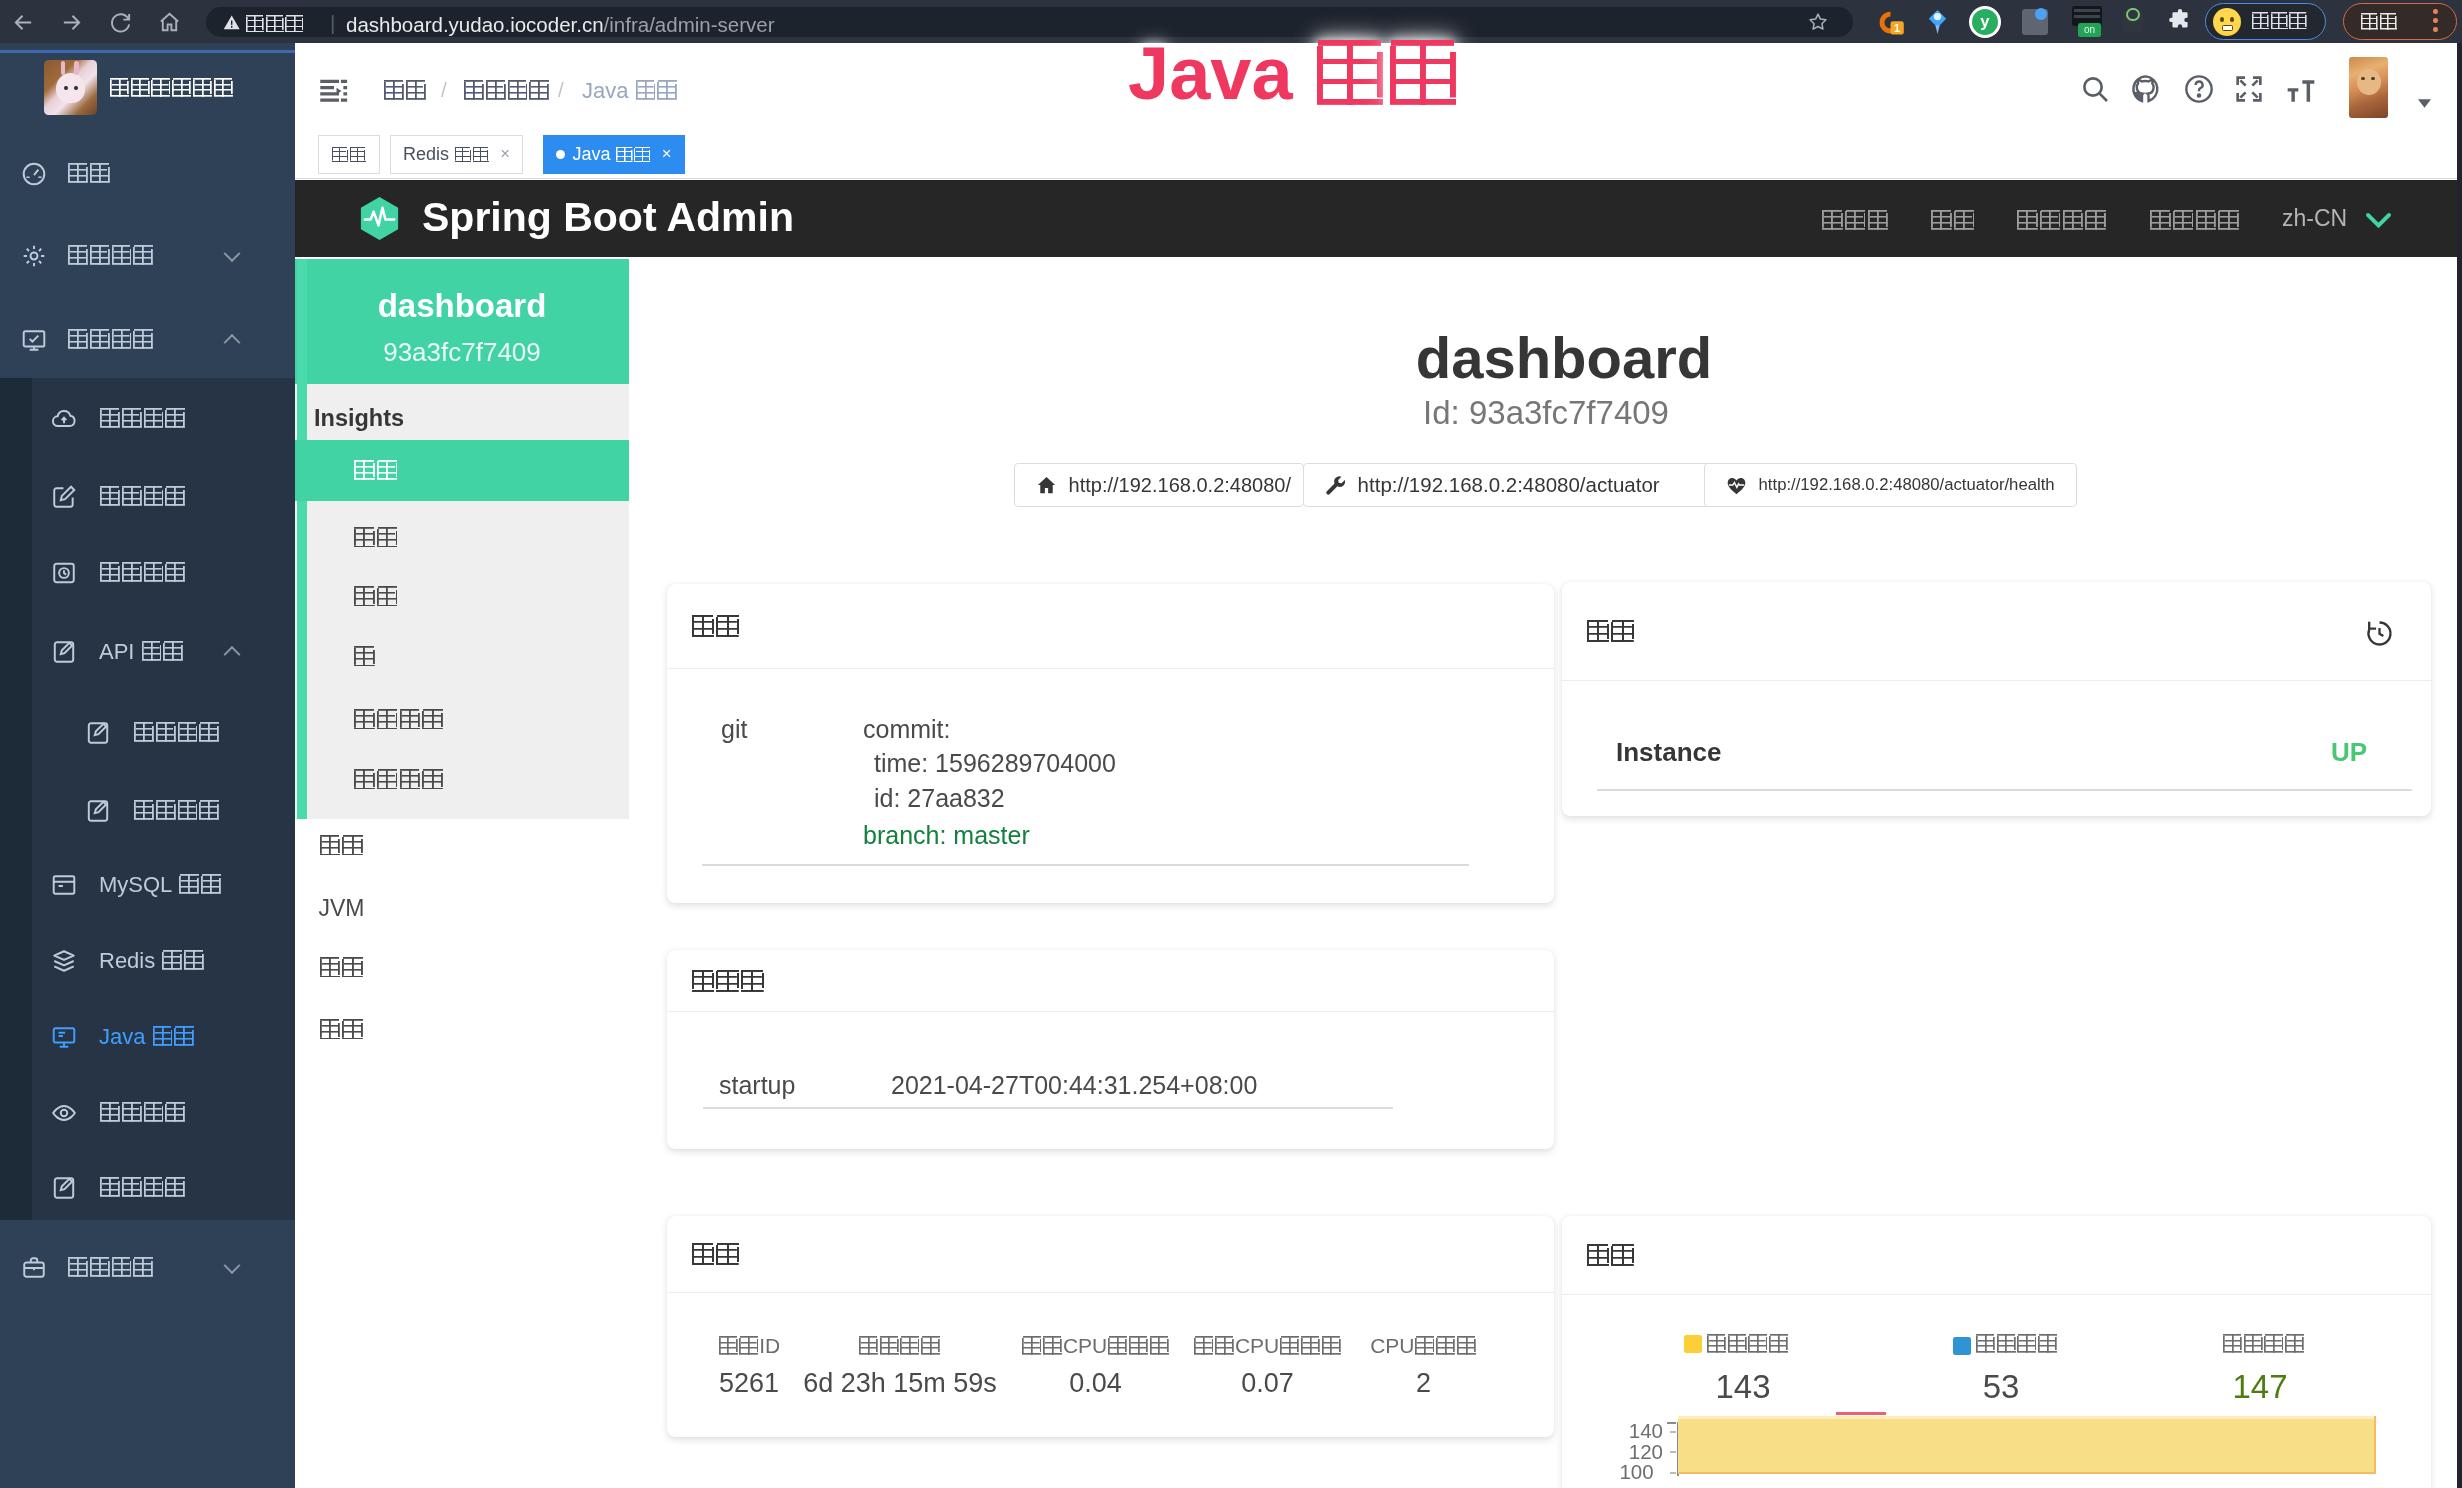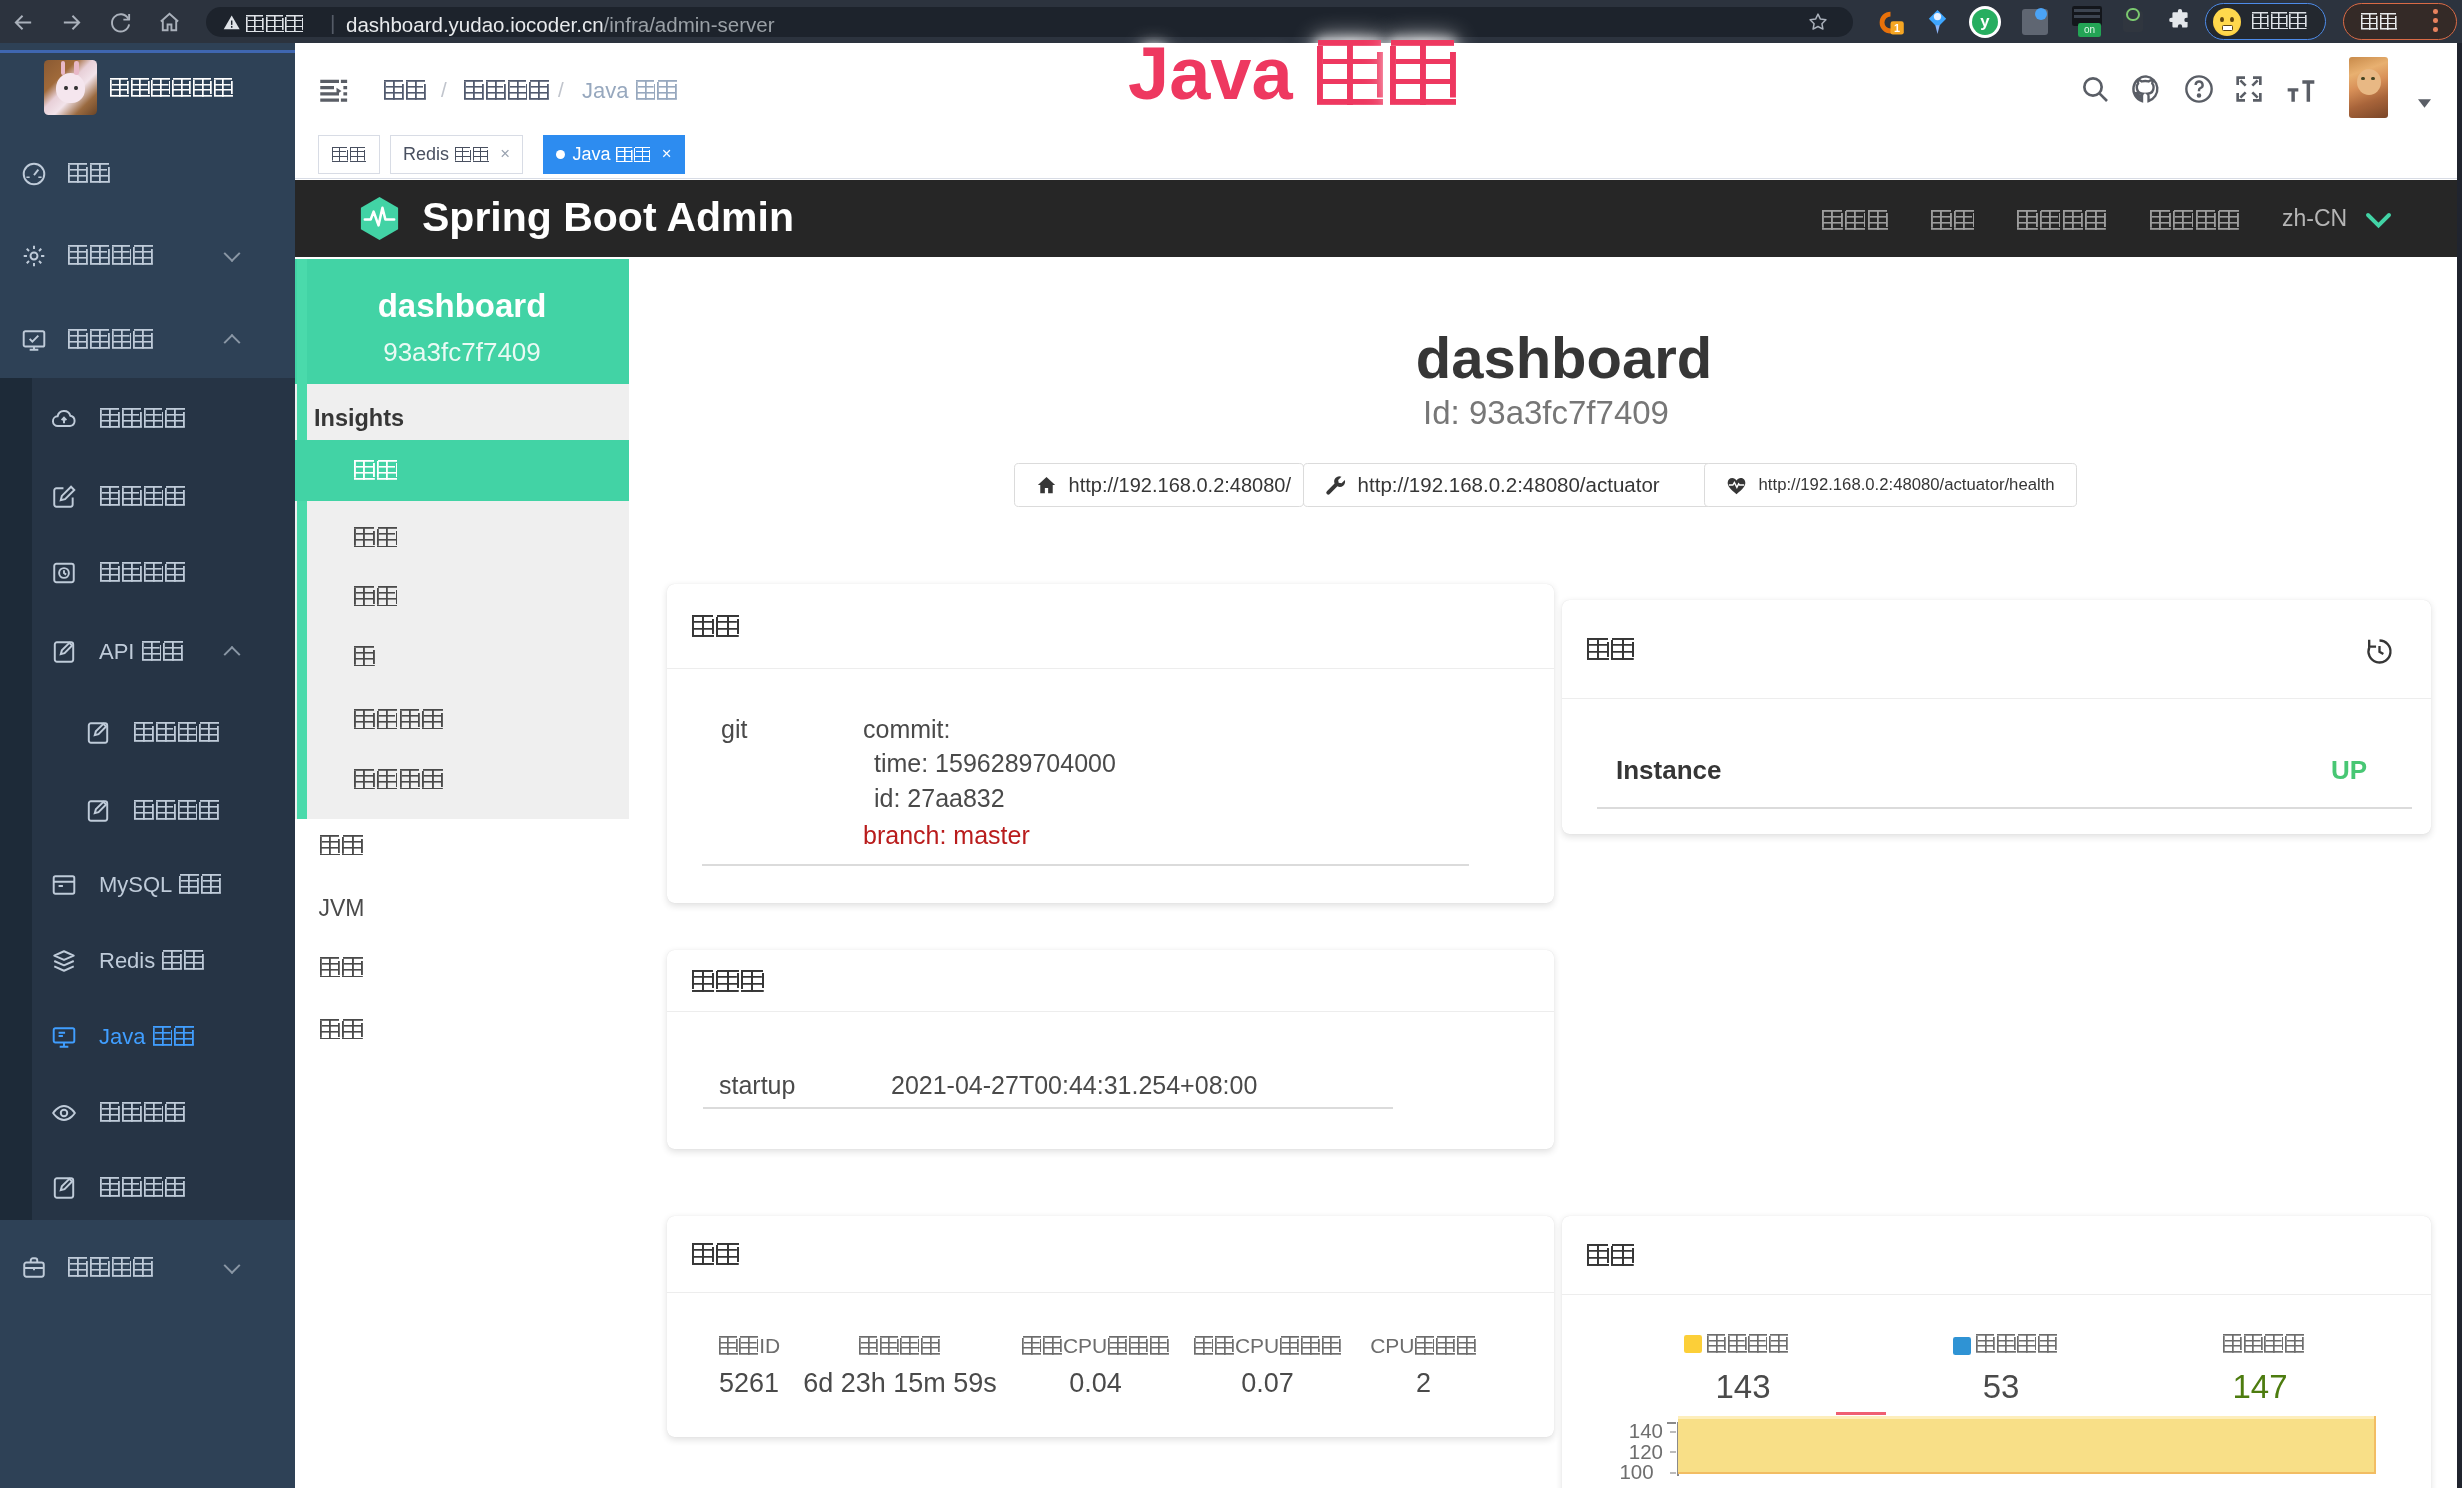--- a/index.html
+++ b/index.html
@@ -378,24 +378,24 @@
 
   <div class="card" style="left:38px;top:327px;width:887px;height:319px">
     <div class="hd">
           <i class="z"></i>
           <i class="z"></i>
         </div>
     <span class="abs" style="left:54px;top:131px;font-size:25px;color:#4a4a4a">git</span>
     <span class="abs" style="left:196px;top:131px;font-size:25px;color:#4a4a4a">commit:</span>
     <span class="abs" style="left:207px;top:165px;font-size:25px;color:#4a4a4a">time: 1596289704000</span>
     <span class="abs" style="left:207px;top:200px;font-size:25px;color:#4a4a4a">id: 27aa832</span>
-    <span class="abs" style="left:196px;top:237px;font-size:25px;color:#b91c1c">branch: master</span>
+    <span class="abs" style="left:196px;top:237px;font-size:25px;color:#15803d">branch: master</span>
     <div class="abs" style="left:35px;top:280px;width:767px;height:1.5px;background:#dbdbdb"></div>
   </div>
-  <div class="card" style="left:933px;top:343px;width:869px;height:234px">
+  <div class="card" style="left:933px;top:325px;width:869px;height:234px">
     <div class="hd" style="height:99px">
           <i class="z"></i>
           <i class="z"></i>
         </div>
     <svg class="abs" style="left:801px;top:35px" width="33" height="33" viewBox="0 0 24 24" fill="none" stroke="#363636" stroke-width="1.7">
           <path d="M12 4a8 8 0 1 1-7.4 4.9"></path>
           <path d="M4.5 3.5v5h5" stroke-linejoin="round"></path>
           <path d="M12 8v4.2l2.8 1.7"></path>
         </svg>
     <span class="abs" style="left:54px;top:155px;font-size:26px;font-weight:bold;color:#363636">Instance</span>

